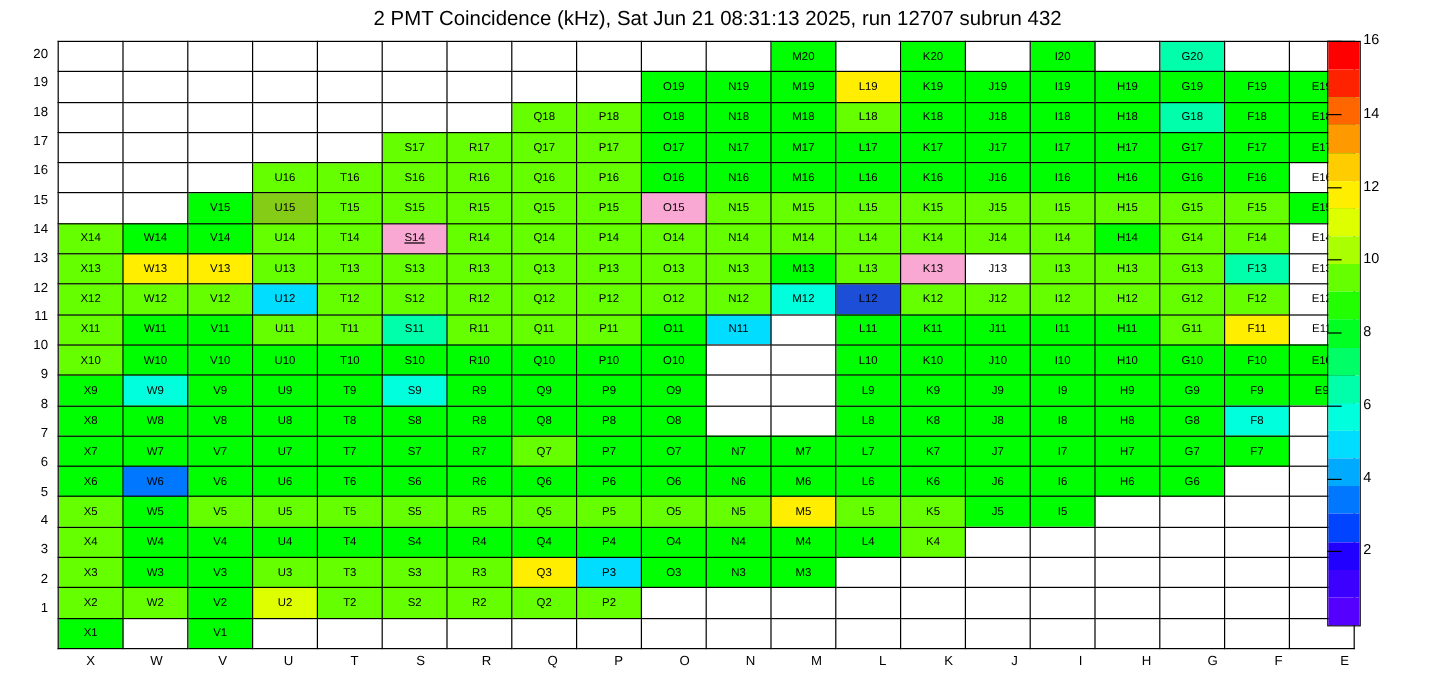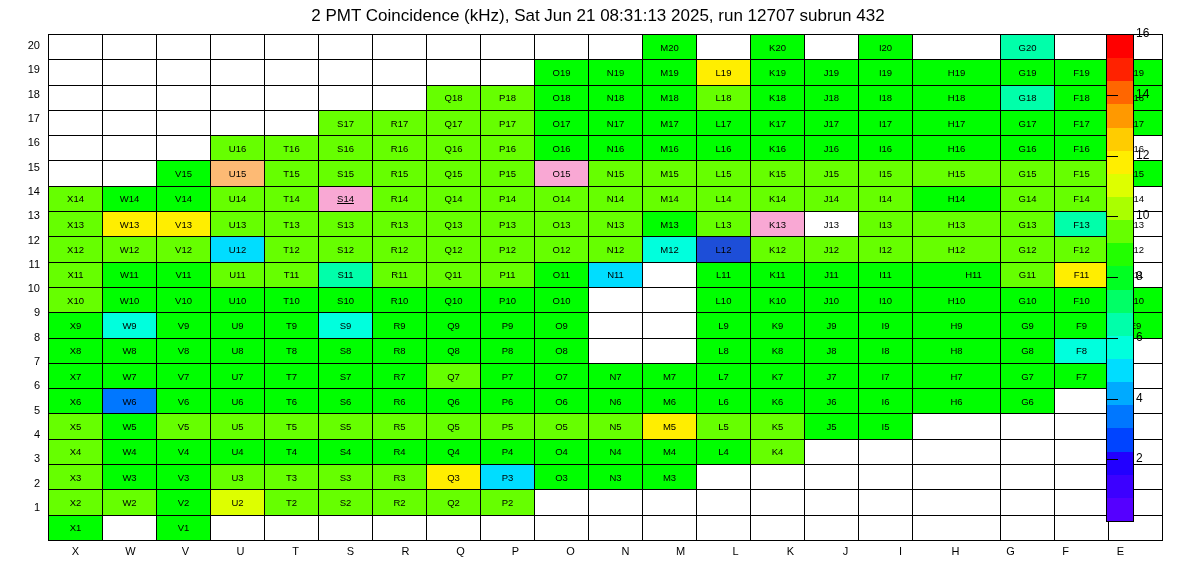--- a/index.html
+++ b/index.html
@@ -129,21 +129,21 @@
           <td style="background: rgb(0, 255, 0);">I16</td>
           <td style="background: rgb(0, 255, 0);">H16</td>
           <td style="background: rgb(0, 255, 0);">G16</td>
           <td style="background: rgb(0, 255, 0);">F16</td>
           <td style="background: rgb(255, 255, 255);">E16</td>
         </tr>
         <tr>
           <td style="background: rgb(255, 255, 255);"></td>
           <td style="background: rgb(255, 255, 255);"></td>
           <td style="background: rgb(0, 255, 0);">V15</td>
-          <td style="background: #fdba74;">U15</td>
+          <td style="background: #84cc16;">U15</td>
           <td style="background: rgb(102, 255, 0);">T15</td>
           <td style="background: rgb(102, 255, 0);">S15</td>
           <td style="background: rgb(102, 255, 0);">R15</td>
           <td style="background: rgb(102, 255, 0);">Q15</td>
           <td style="background: rgb(102, 255, 0);">P15</td>
           <td style="background: #f9a8d4;">O15</td>
           <td style="background: rgb(102, 255, 0); margin-top: 28px;">N15</td>
           <td style="background: rgb(102, 255, 0);">M15</td>
           <td style="background: rgb(102, 255, 0);">L15</td>
           <td style="background: rgb(102, 255, 0);">K15</td>
@@ -230,21 +230,21 @@
           <td style="background: rgb(102, 255, 0);">R11</td>
           <td style="background: rgb(102, 255, 0);">Q11</td>
           <td style="background: rgb(102, 255, 0);">P11</td>
           <td style="background: rgb(0, 255, 0);">O11</td>
           <td style="background: rgb(0, 221, 255);">N11</td>
           <td style="background: rgb(255, 255, 255);"></td>
           <td style="background: rgb(0, 255, 0);">L11</td>
           <td style="background: rgb(0, 255, 0);">K11</td>
           <td style="background: rgb(0, 255, 0);">J11</td>
           <td style="background: rgb(0, 255, 0);">I11</td>
-          <td style="background: rgb(0, 255, 0); padding-left: 34px;">H11</td>
+          <td style="background: rgb(0, 255, 0);">H11</td>
           <td style="background: rgb(102, 255, 0);">G11</td>
           <td style="background: rgb(255, 238, 0);">F11</td>
           <td style="background: rgb(255, 255, 255);">E11</td>
         </tr>
         <tr>
           <td style="background: rgb(102, 255, 0);">X10</td>
           <td style="background: rgb(0, 255, 0);">W10</td>
           <td style="background: rgb(0, 255, 0);">V10</td>
           <td style="background: rgb(0, 255, 0);">U10</td>
           <td style="background: rgb(0, 255, 0);">T10</td>

